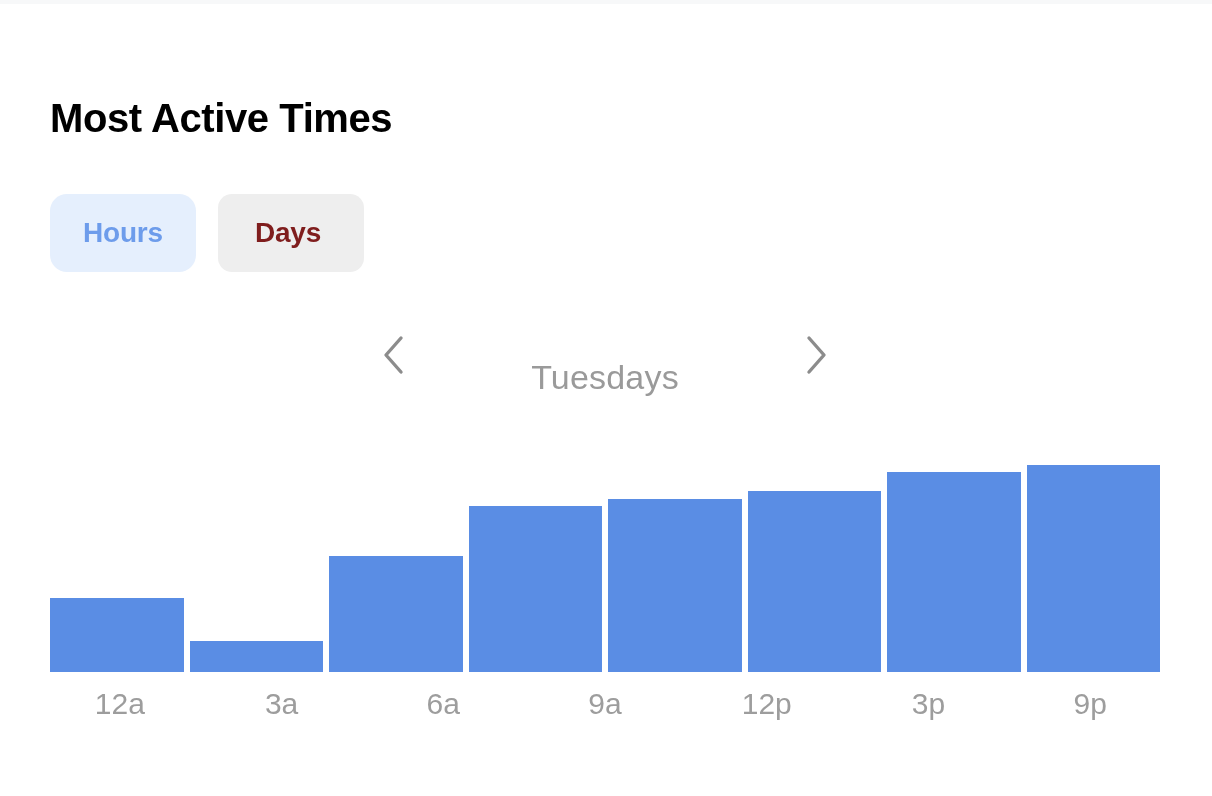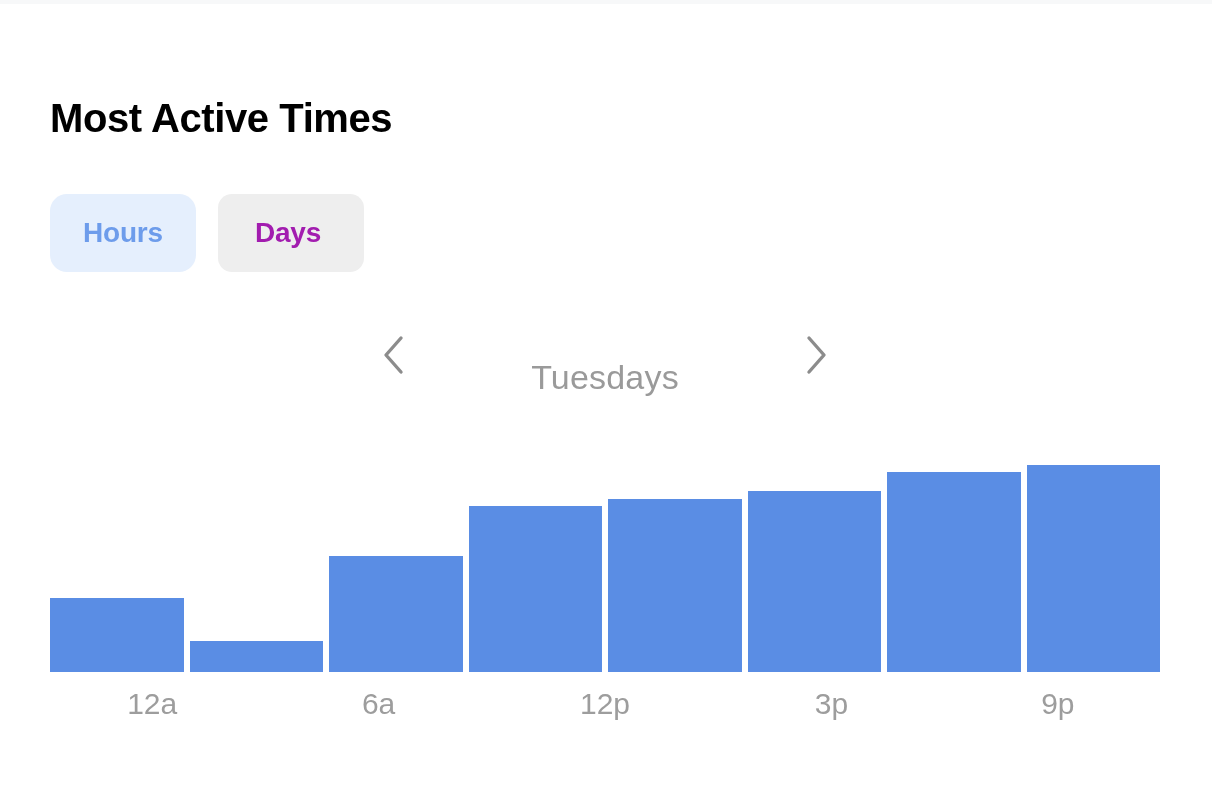--- a/index.html
+++ b/index.html
@@ -153,21 +153,21 @@
 <div id="screen">
 
   <div id="top-edge"></div>
 
   <div id="page-title" style="color: rgb(0, 0, 0);">Most Active Times</div>
 
   <div id="segmented">
     <div class="pill active" style="background: rgb(229, 239, 253); color: rgb(109, 156, 235);">
       <span>Hours</span>
     </div>
-    <div class="pill inactive" style="background: rgb(238, 238, 238); color: #a21caf; padding-left: 16px;">
+    <div class="pill inactive" style="background: rgb(238, 238, 238); color: #7f1d1d; padding-left: 16px;">
       <span>Days</span>
     </div>
   </div>
 
   <div id="day-nav">
     <div class="nav-arrow">
       <svg width="26" height="42" viewBox="0 0 26 42" fill="none" aria-hidden="true">
         <path d="M21 4 L6 21 L21 38" stroke="#8c8c8c" stroke-width="3.4" stroke-linecap="round" stroke-linejoin="round"></path>
       </svg>
     </div>
@@ -189,19 +189,21 @@
       <div class="bar" style="height: 71.5517%; background: rgb(90, 141, 228);"></div>
       <div class="bar" style="height: 74.569%; background: rgb(90, 141, 228);"></div>
       <div class="bar" style="height: 78.0172%; background: rgb(90, 141, 228);"></div>
       <div class="bar" style="height: 86.2069%; background: rgb(90, 141, 228);"></div>
       <div class="bar" style="height: 89.2241%; background: rgb(90, 141, 228);"></div>
     </div>
   </div>
 
   <div id="axis-labels">
     <div class="axis-label">12a</div>
+    <div class="axis-label">3a</div>
     <div class="axis-label">6a</div>
+    <div class="axis-label">9a</div>
     <div class="axis-label">12p</div>
     <div class="axis-label">3p</div>
     <div class="axis-label">9p</div>
   </div>
 
 </div>
 
 </body></html>

